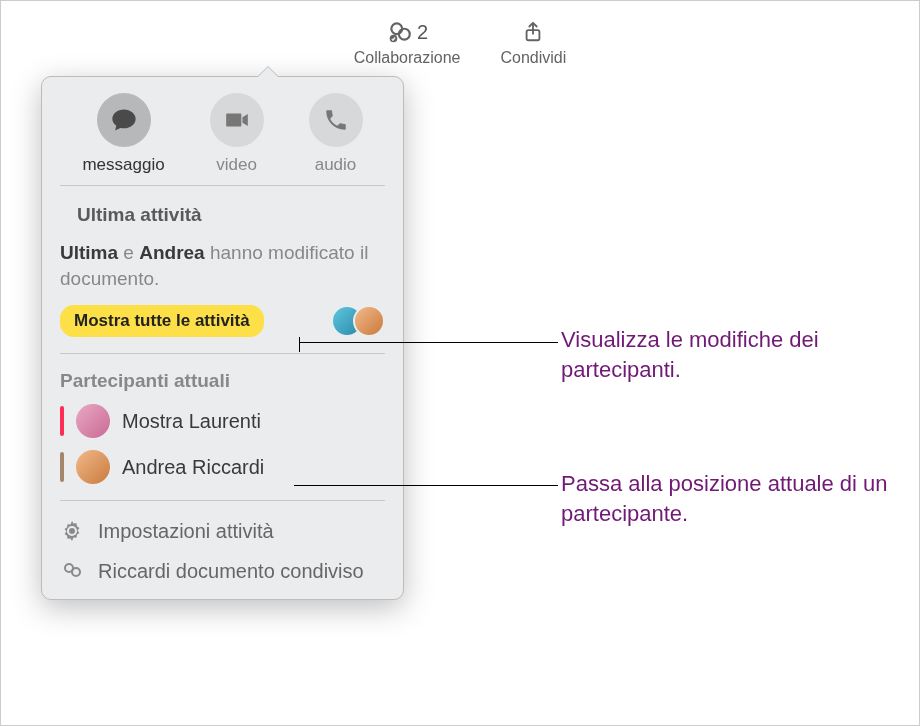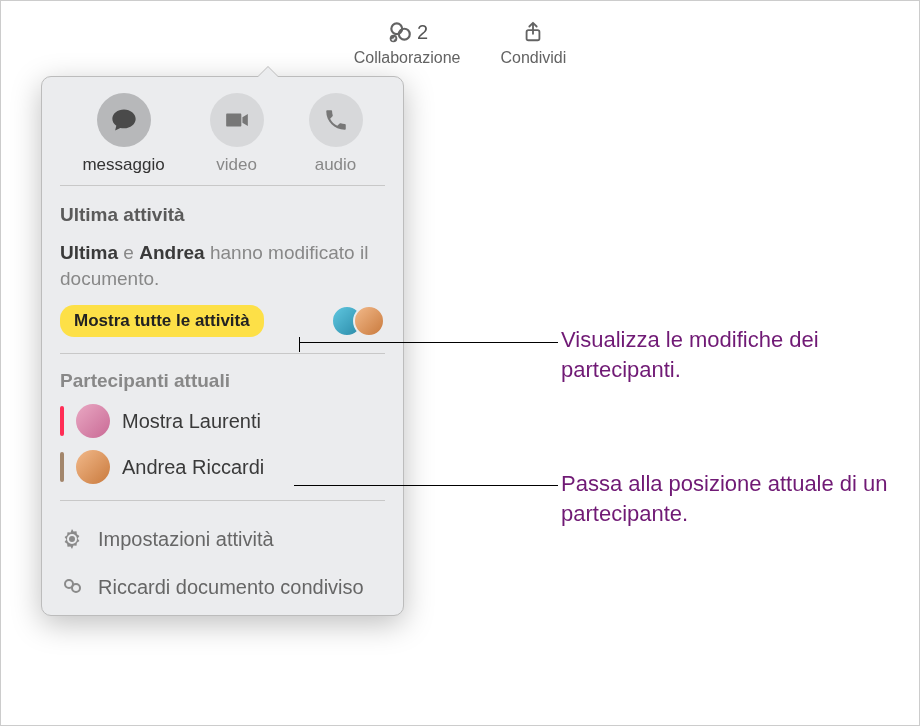--- a/index.html
+++ b/index.html
@@ -49,21 +49,21 @@
     filter: drop-shadow(0 -1px 0 #bcbcbc);
   }
   .comm-row { display:flex; justify-content:space-around; padding:6px 0 10px; border-bottom:1px solid #c8c8c8; }
   .comm-item { display:flex; flex-direction:column; align-items:center; gap:8px; color:#888; font-size:17px; }
   .comm-item.active { color:#333; }
   .circle-btn { width:54px; height:54px; border-radius:50%; background:#d7d8da; display:flex; align-items:center; justify-content:center; }
   .comm-item.active .circle-btn { background:#b7b8ba; }
   .circle-btn svg { fill:#777; }
   .comm-item.active .circle-btn svg { fill:#4a4a4a; }
 
-  .section-title { font-size:19px; font-weight:600; color:#5a5a5a; margin:18px 0 14px; }
+  .section-title { font-size:19px; font-weight:600; color:#5a5a5a; margin:18px 17px 14px; }
   .activity-text { font-size:19px; color:#888; line-height:1.35; }
   .activity-text b { color:#3a3a3a; font-weight:600; }
   .pill-row { display:flex; align-items:center; justify-content:space-between; margin-top:14px; padding-bottom:16px; border-bottom:1px solid #c8c8c8; position:relative;}
   .pill {
     background:#fde047;
     color:#222;
     font-size:17px;
     font-weight:600;
     padding:6px 14px;
     border-radius:14px;
@@ -80,21 +80,21 @@
   .mini-av:last-child{ background: linear-gradient(135deg,#f2b98a,#c97a3d); }
 
   .participant-title { font-size:19px; font-weight:600; color:#888; margin:16px 0 12px; }
   .participant-list { display:flex; flex-direction:column; gap:12px; padding-bottom:16px; border-bottom:1px solid #c8c8c8;}
   .participant { display:flex; align-items:center; gap:12px; }
   .color-bar { width:4px; height:30px; border-radius:2px; }
   .p-av { width:34px;height:34px;border-radius:50%; }
   .p-name { font-size:20px; color:#3a3a3a; }
 
   .action-list { display:flex; flex-direction:column; gap:16px; margin-top:18px; }
-  .action-item { display:flex; align-items:center; gap:14px; font-size:20px; color:#666;margin-top:8px; }
+  .action-item { display:flex; align-items:center; gap:14px; font-size:20px; color:#666; }
   .action-item svg { fill:#8a8a8a; }
 
   .callout {
     position:absolute;
     font-size:22px;
     color:#701a75;
     line-height:1.35;
   }
   .callout1 { top: 324px; left: 560px; width: 340px; }
   .callout2 { top: 468px; left: 560px; width: 352px; }

